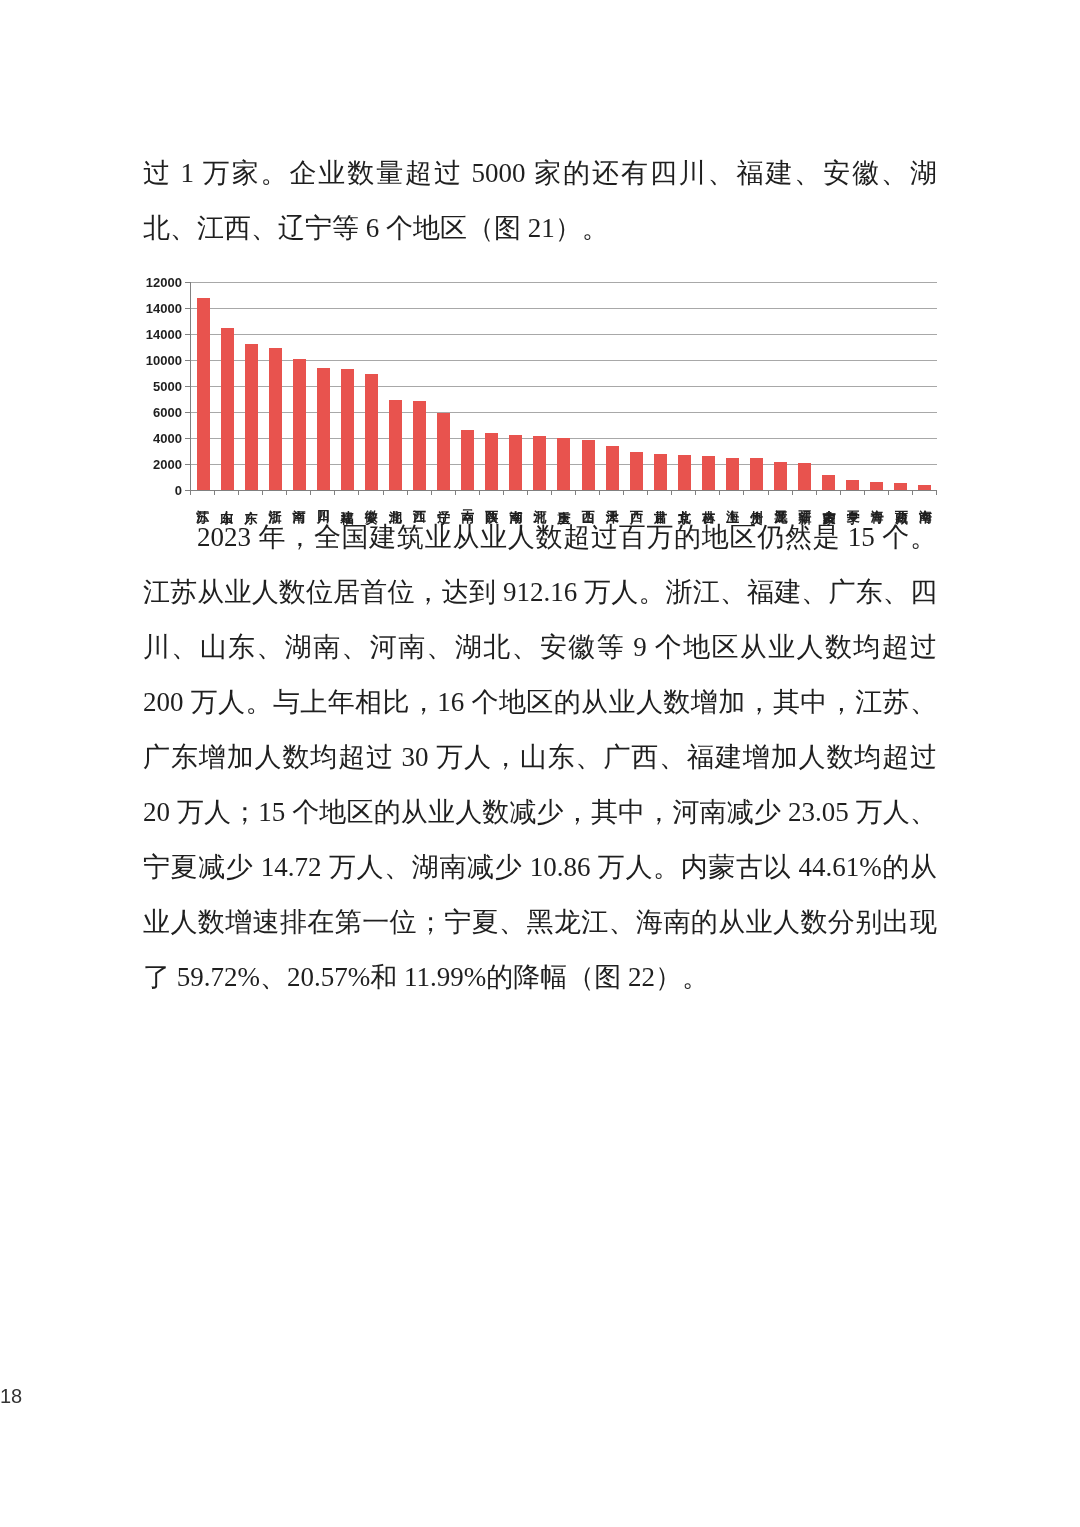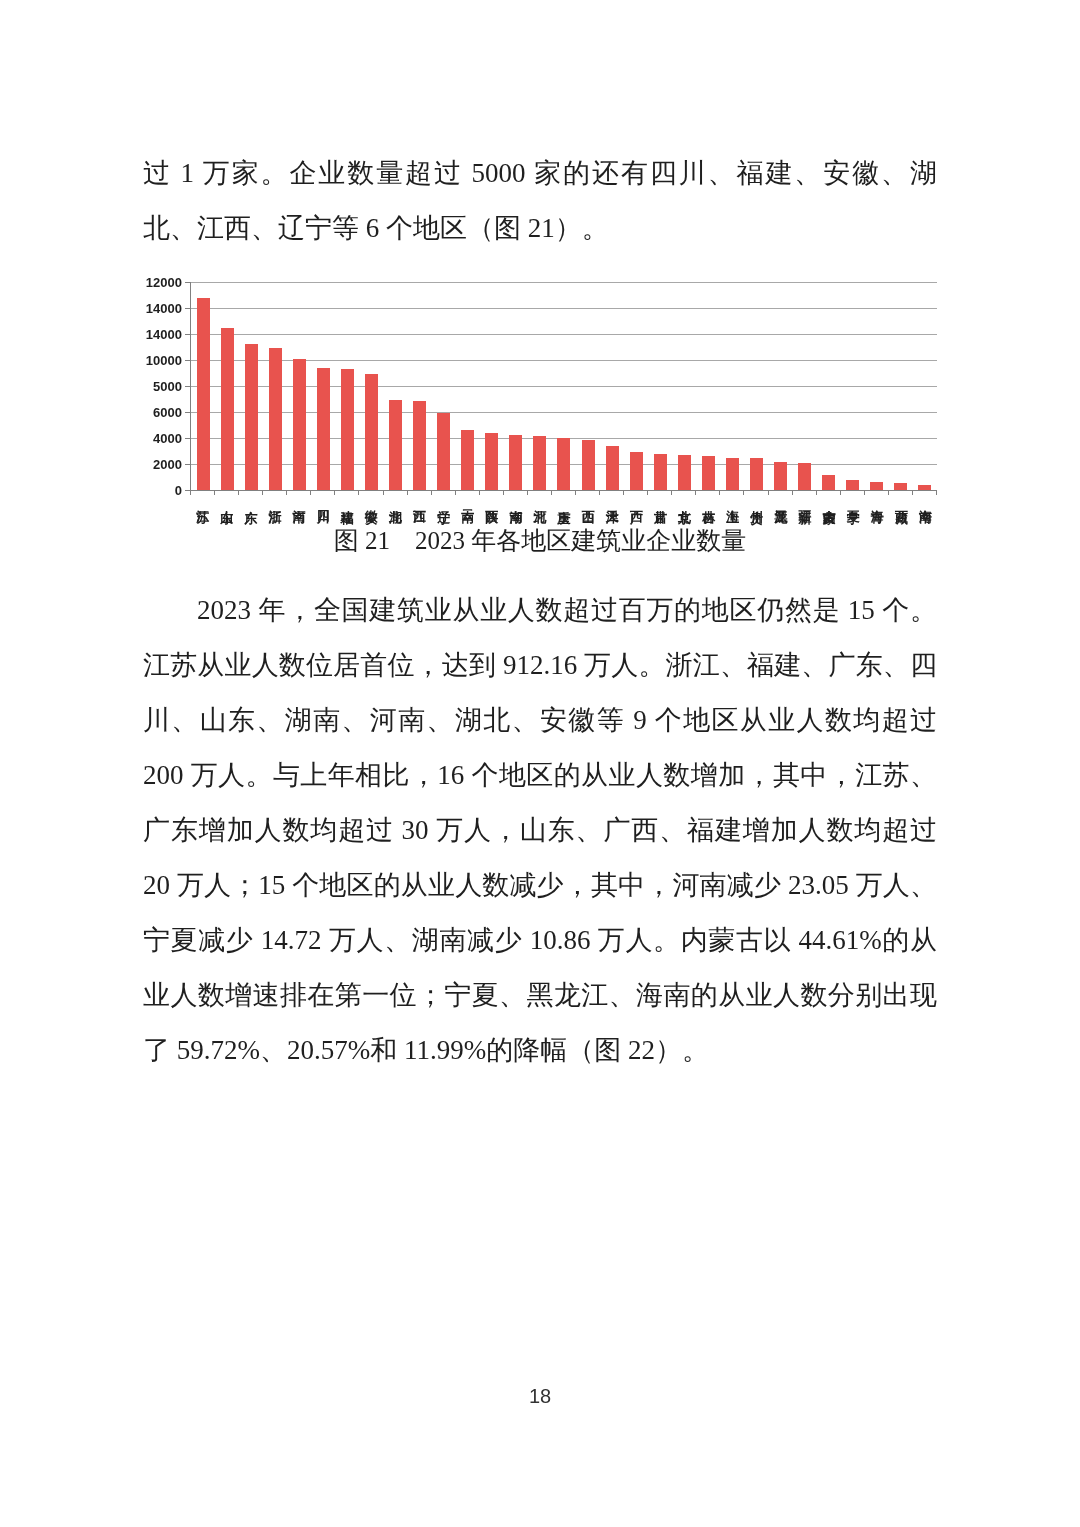--- a/index.html
+++ b/index.html
@@ -67,21 +67,21 @@
   }
   .section-heading{
     margin-top:16px;
     font-size:28px;line-height:40px;
     font-weight:700;
     text-indent:1.5em;
   }
   .page-number{
     position:absolute;
     top:1385px;left:0;width:100%;
-    text-align:center;
+    text-align:left;
     font-family:"Liberation Sans","DejaVu Sans",sans-serif;
     font-size:20px;color:#333;
   }
 </style>
 </head>
 <body>
 
 <div class="page">
   <div class="content">
 
@@ -334,21 +334,20 @@
           </div>
           <div class="xlabel-slot">
             <div class="xlabel">西藏</div>
           </div>
           <div class="xlabel-slot">
             <div class="xlabel">海南</div>
           </div>
         </div>
     </div>
 
-    <p class="figure-caption">图 21　2023 年各地区建筑业企业数量</p>
 
 
     <p class="para body-para">2023 年，全国建筑业从业人数超过百万的地区仍然是 15 个。江苏从业人数位居首位，达到 912.16 万人。浙江、福建、广东、四川、山东、湖南、河南、湖北、安徽等 9 个地区从业人数均超过 200 万人。与上年相比，16 个地区的从业人数增加，其中，江苏、广东增加人数均超过 30 万人，山东、广西、福建增加人数均超过 20 万人；15 个地区的从业人数减少，其中，河南减少 23.05 万人、宁夏减少 14.72 万人、湖南减少 10.86 万人。内蒙古以 44.61%的从业人数增速排在第一位；宁夏、黑龙江、海南的从业人数分别出现了 59.72%、20.57%和 11.99%的降幅（图 22）。</p>
 
   </div>
 
   <div class="page-number">18</div>
 </div>
 
 </body></html>

